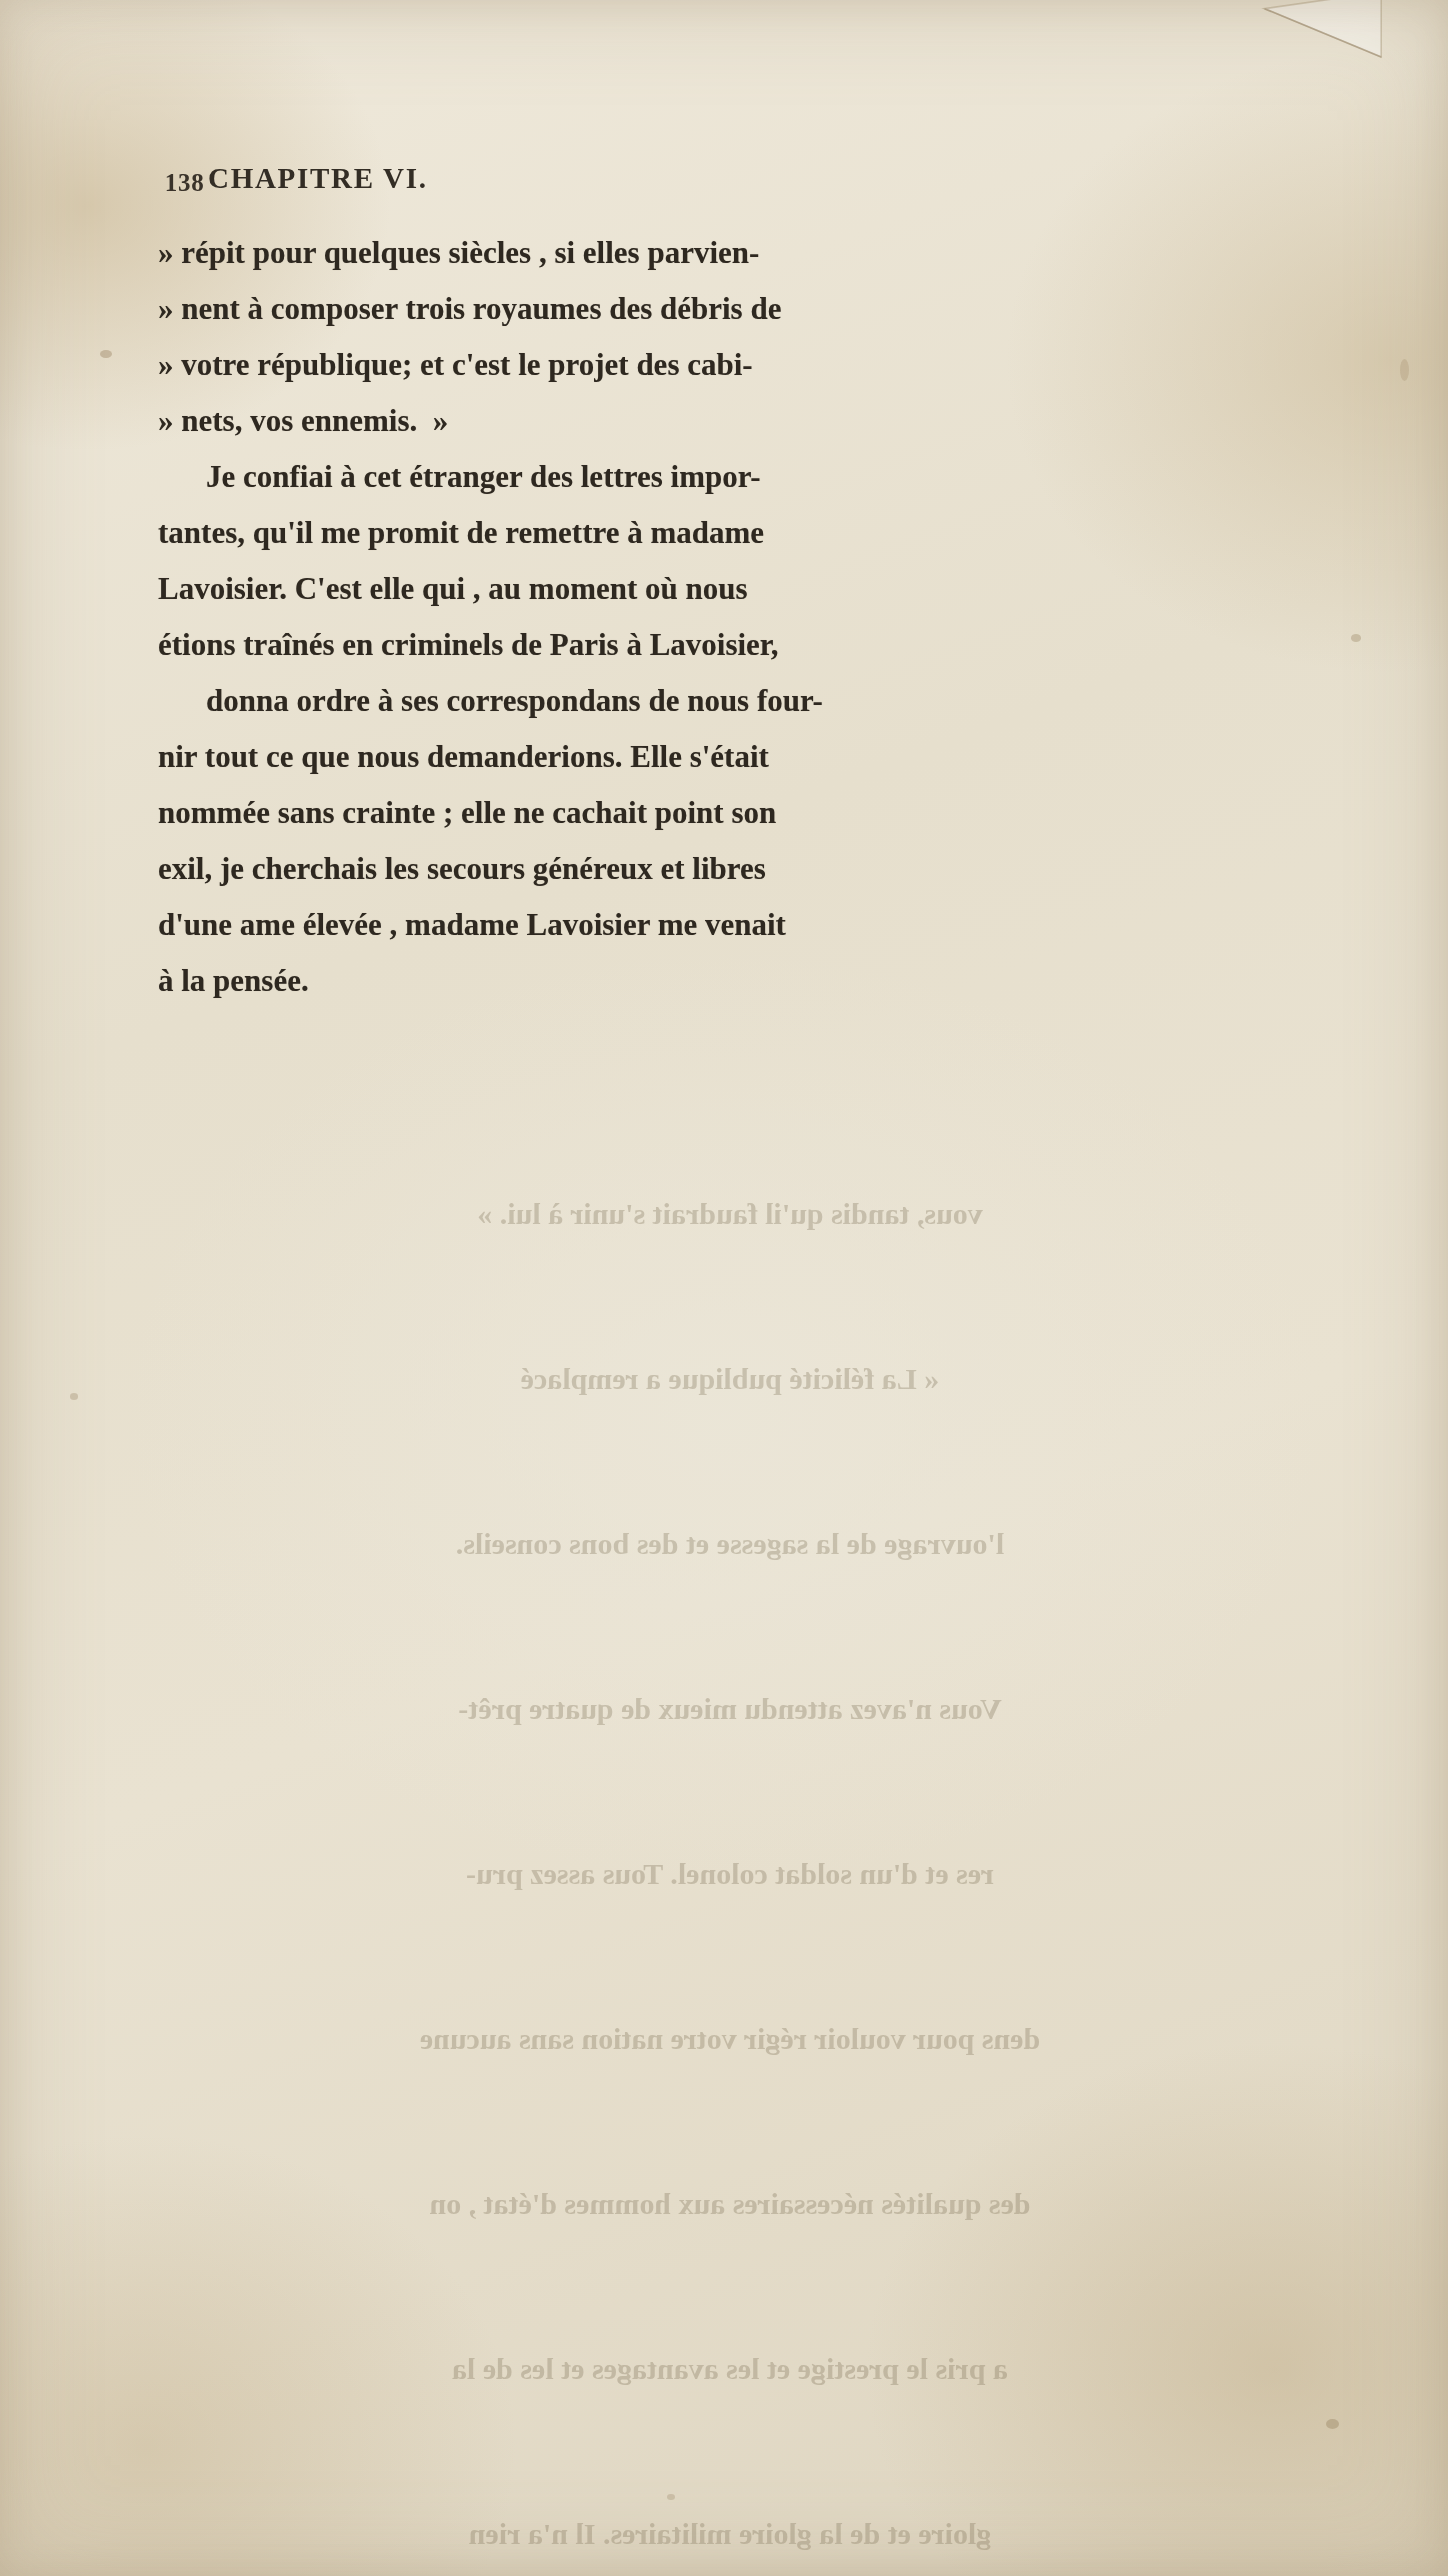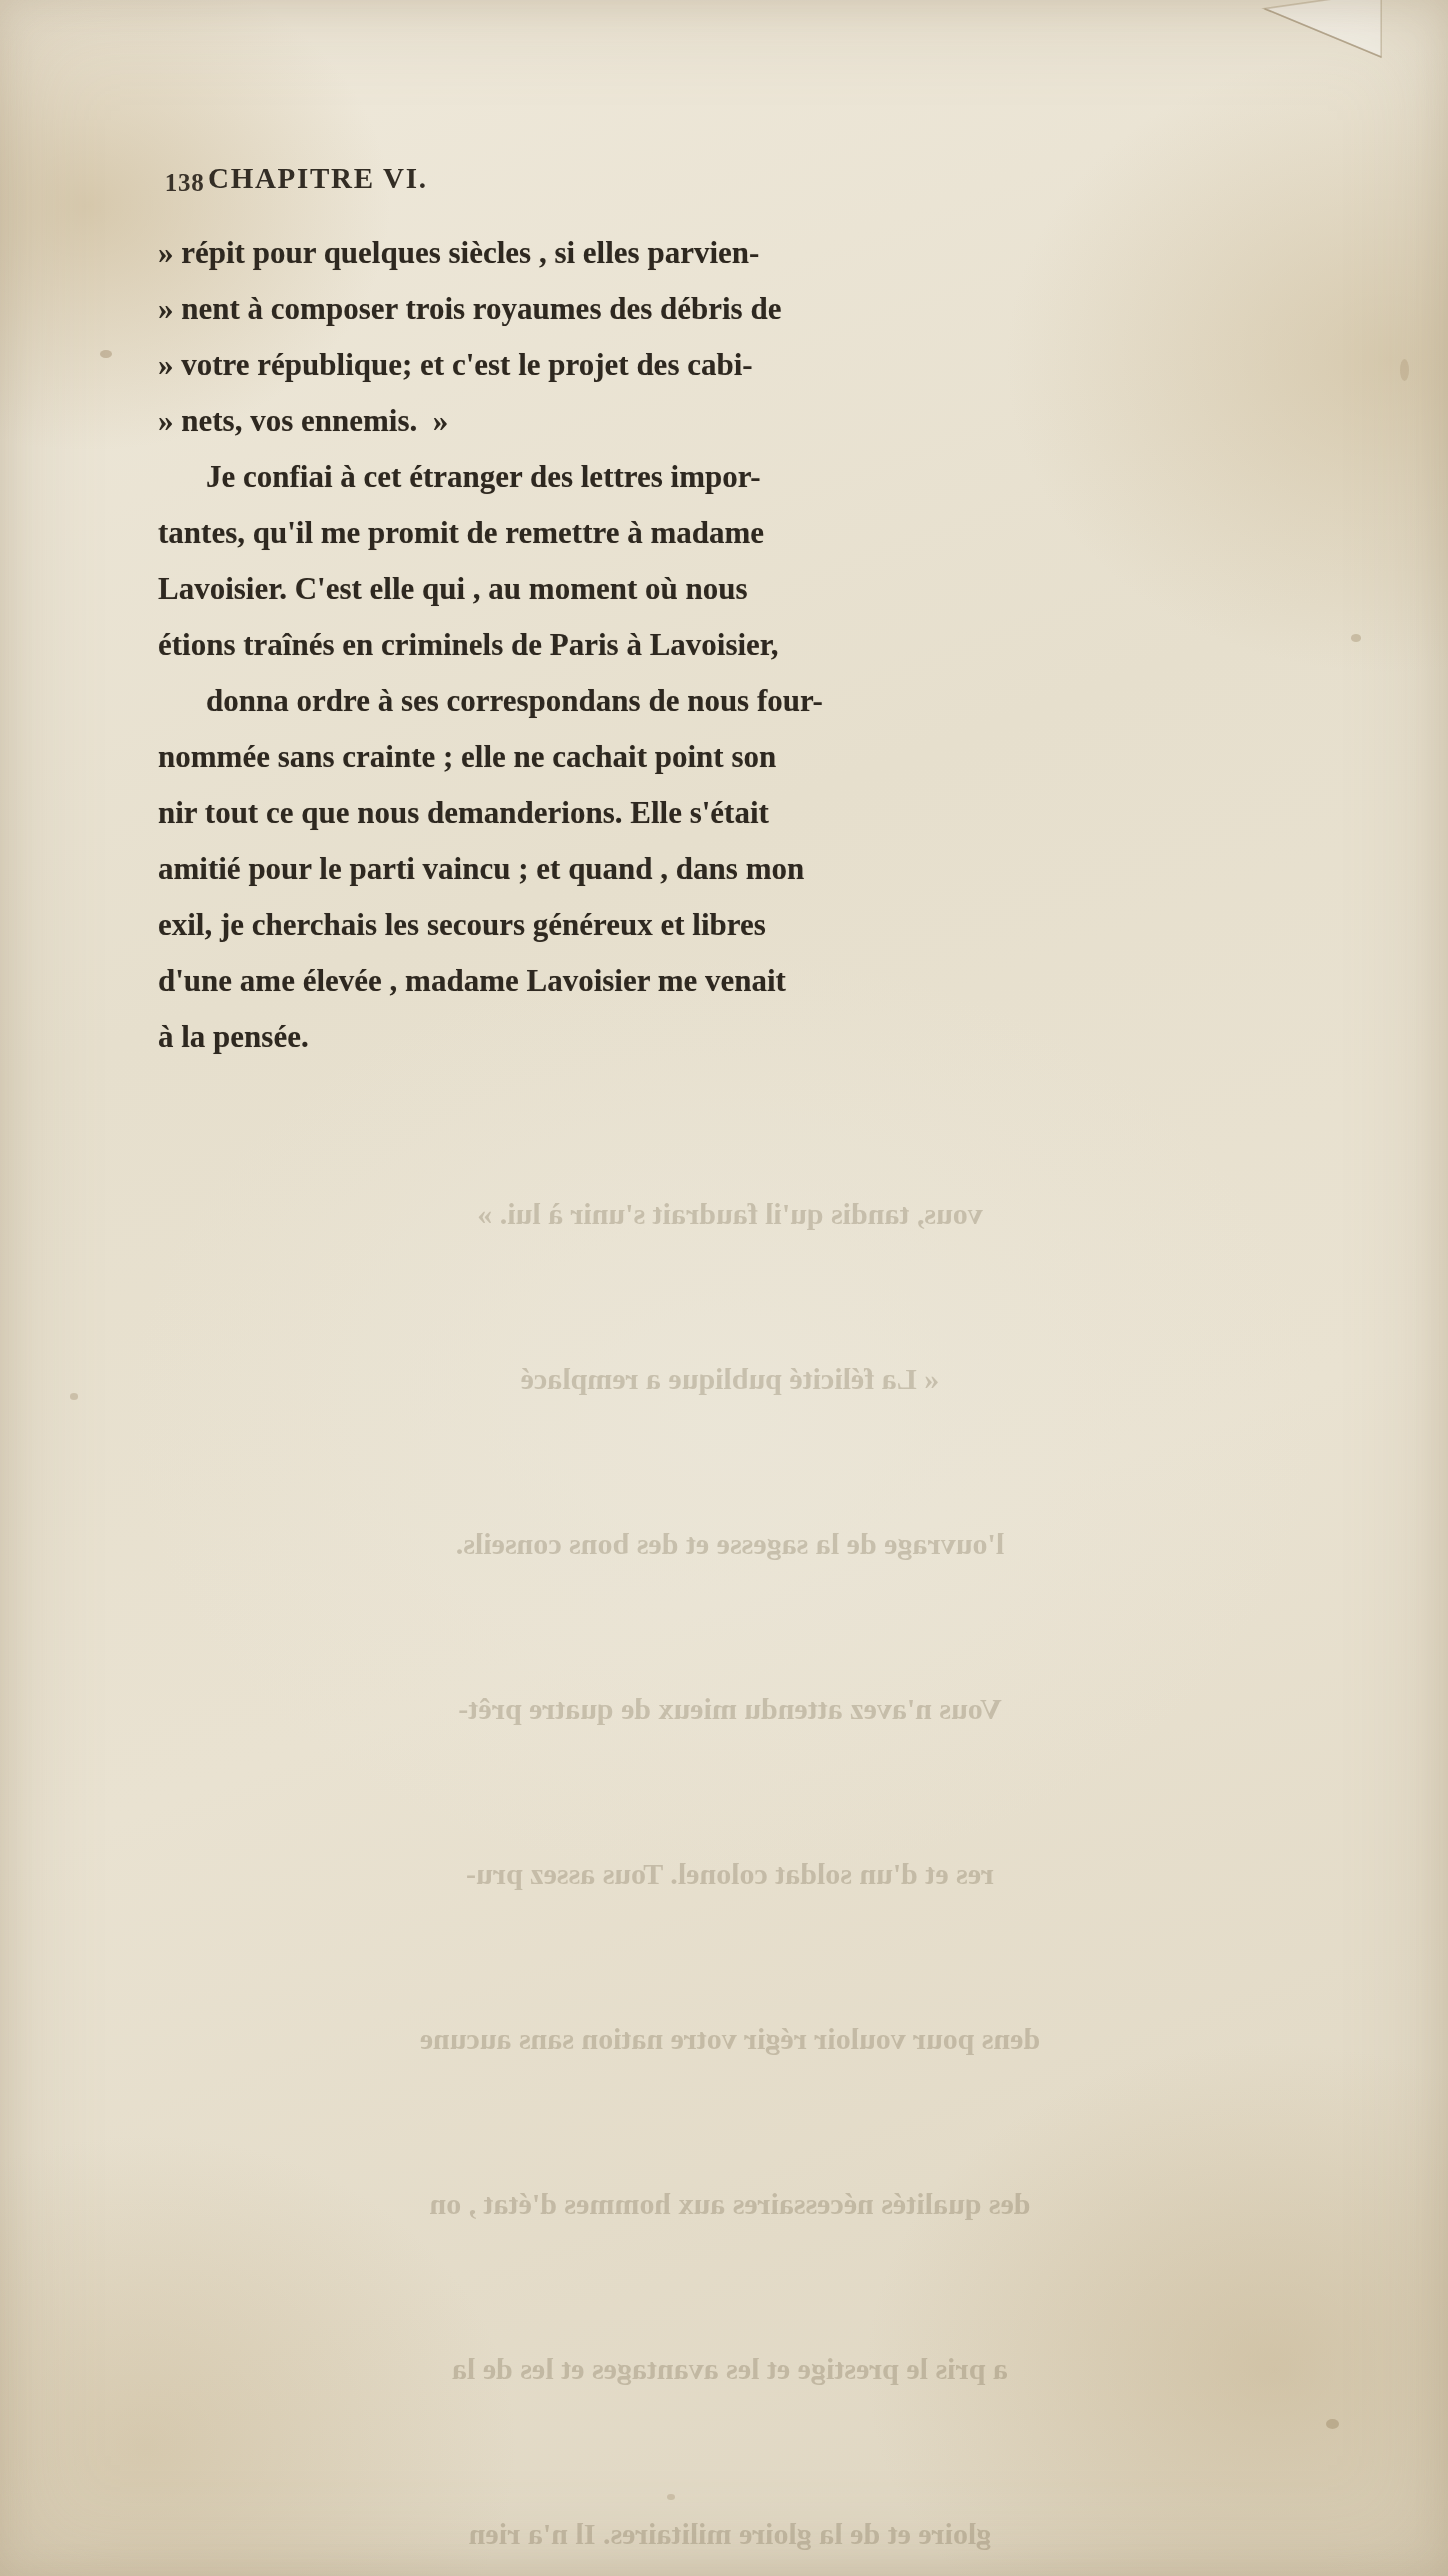--- a/index.html
+++ b/index.html
@@ -145,23 +145,22 @@
     <div class="lines">
       <div class="line quote">» répit pour quelques siècles , si elles parvien-</div>
       <div class="line quote">» nent à composer trois royaumes des débris de</div>
       <div class="line quote">» votre république; et c'est le projet des cabi-</div>
       <div class="line quote">» nets, vos ennemis.  »</div>
       <div class="line indent">Je confiai à cet étranger des lettres impor-</div>
       <div class="line">tantes, qu'il me promit de remettre à madame</div>
       <div class="line">Lavoisier. C'est elle qui , au moment où nous</div>
       <div class="line">étions traînés en criminels de Paris à Lavoisier,</div>
       <div class="line indent">donna ordre à ses correspondans de nous four-</div>
+      <div class="line">nir tout ce que nous demanderions. Elle s'était</div>
       <div class="line">nommée sans crainte ; elle ne cachait point son</div>
-      <div class="line">nir tout ce que nous demanderions. Elle s'était</div>
-      <div class="line">amitié pour le parti vaincu ; et quand , dans mon</div>
       <div class="line">exil, je cherchais les secours généreux et libres</div>
       <div class="line">d'une ame élevée , madame Lavoisier me venait</div>
       <div class="line">à la pensée.</div>
     </div>
 
   </div>
 
   <div class="corner-fold">
     <svg width="267" height="100" viewBox="0 0 320 120">
       <path d="M300 0 L160 20 L300 78 Z" fill="rgba(255,255,255,0.45)" stroke="rgba(150,130,95,0.35)" stroke-width="2"></path>

